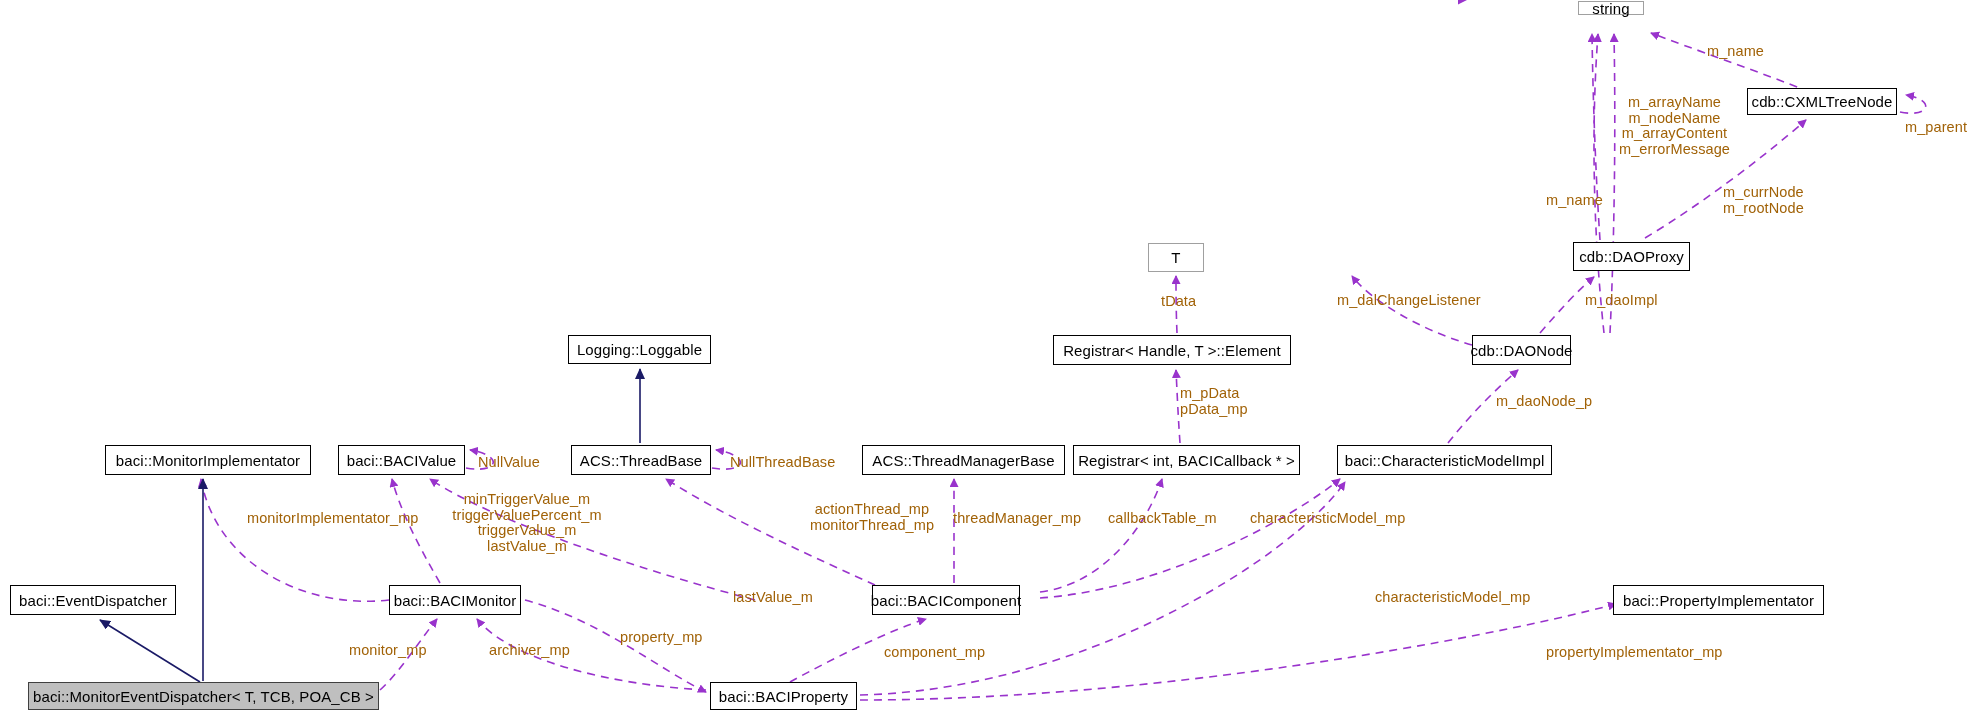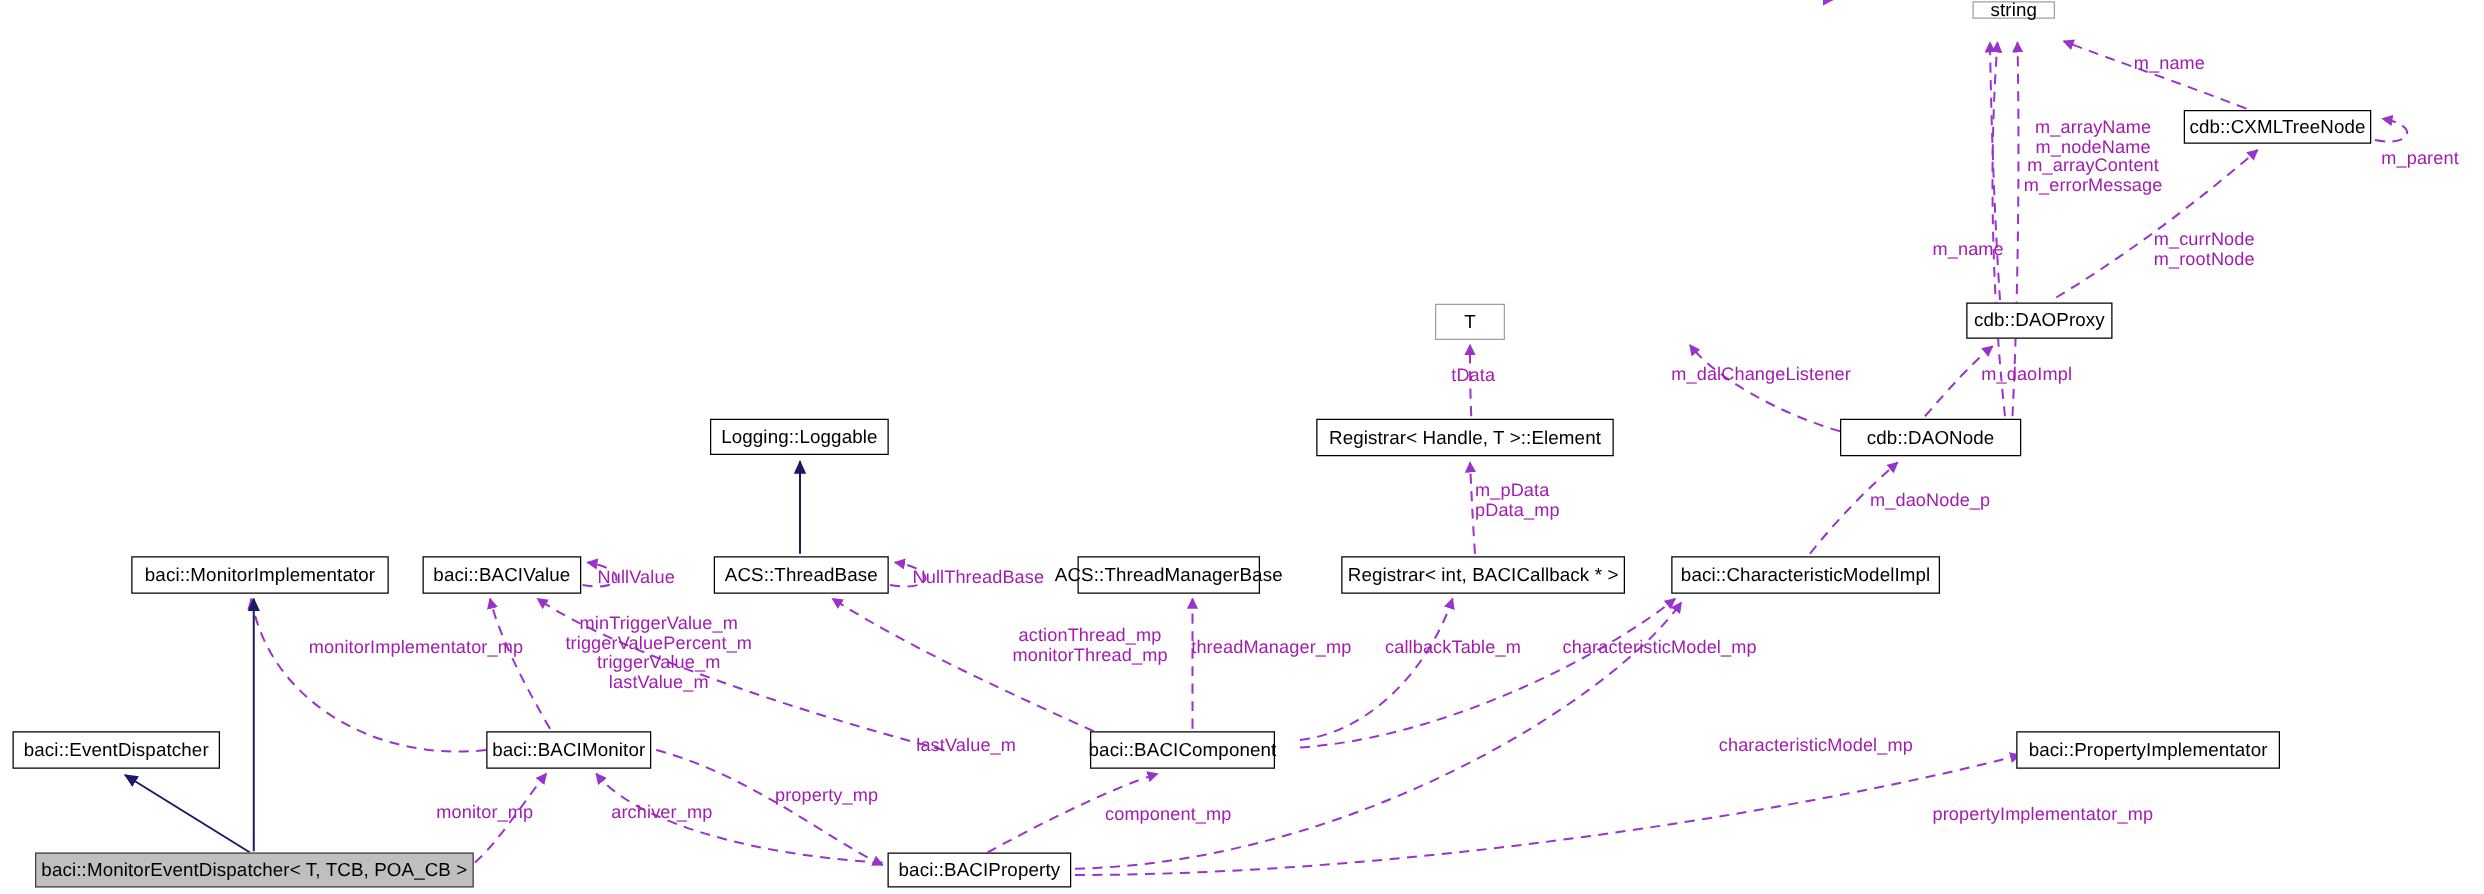--- a/index.html
+++ b/index.html
@@ -41,21 +41,21 @@
   .node.gray-border {
     border: 1px solid #a0a0a0;
   }
   .node.highlight {
     background: #bfbfbf;
     border: 1px solid #404040;
   }
   .edge-label {
     position: absolute;
     font-size: 14.5px;
-    color: #a21caf;
+    color: #a16207;
     line-height: 15.5px;
     white-space: pre;
     z-index: 4;
     letter-spacing: 0.1px;
   }
 </style>
 </head>
 <body>
 
 <div id="diagram">
@@ -143,36 +143,36 @@
     </div>
   <div class="node gray-border" style="left:1148px; top:243px; width:56px; height:29px;">
       <span>T</span>
     </div>
   <div class="node" style="left:1573px; top:242px; width:117px; height:29px;">
       <span>cdb::DAOProxy</span>
     </div>
   <div class="node" style="left:1053px; top:335px; width:238px; height:30px;">
       <span>Registrar&lt; Handle, T &gt;::Element</span>
     </div>
-  <div class="node" style="left:1472px; top:335px; width:145px; height:30px;">
+  <div class="node" style="left:1472px; top:335px; width:99px; height:30px;">
       <span>cdb::DAONode</span>
     </div>
   <div class="node" style="left:568px; top:335px; width:143px; height:29px;">
       <span>Logging::Loggable</span>
     </div>
   <div class="node" style="left:105px; top:445px; width:206px; height:30px;">
       <span>baci::MonitorImplementator</span>
     </div>
   <div class="node" style="left:338px; top:445px; width:127px; height:30px;">
       <span>baci::BACIValue</span>
     </div>
   <div class="node" style="left:571px; top:445px; width:140px; height:30px;">
       <span>ACS::ThreadBase</span>
     </div>
-  <div class="node" style="left:862px; top:445px; width:146px; height:30px;">
+  <div class="node" style="left:862px; top:445px; width:203px; height:30px;">
       <span>ACS::ThreadManagerBase</span>
     </div>
   <div class="node" style="left:1073px; top:445px; width:227px; height:30px;">
       <span>Registrar&lt; int, BACICallback * &gt;</span>
     </div>
   <div class="node" style="left:1337px; top:445px; width:215px; height:30px;">
       <span>baci::CharacteristicModelImpl</span>
     </div>
   <div class="node" style="left:10px; top:585px; width:166px; height:30px;">
       <span>baci::EventDispatcher</span>

